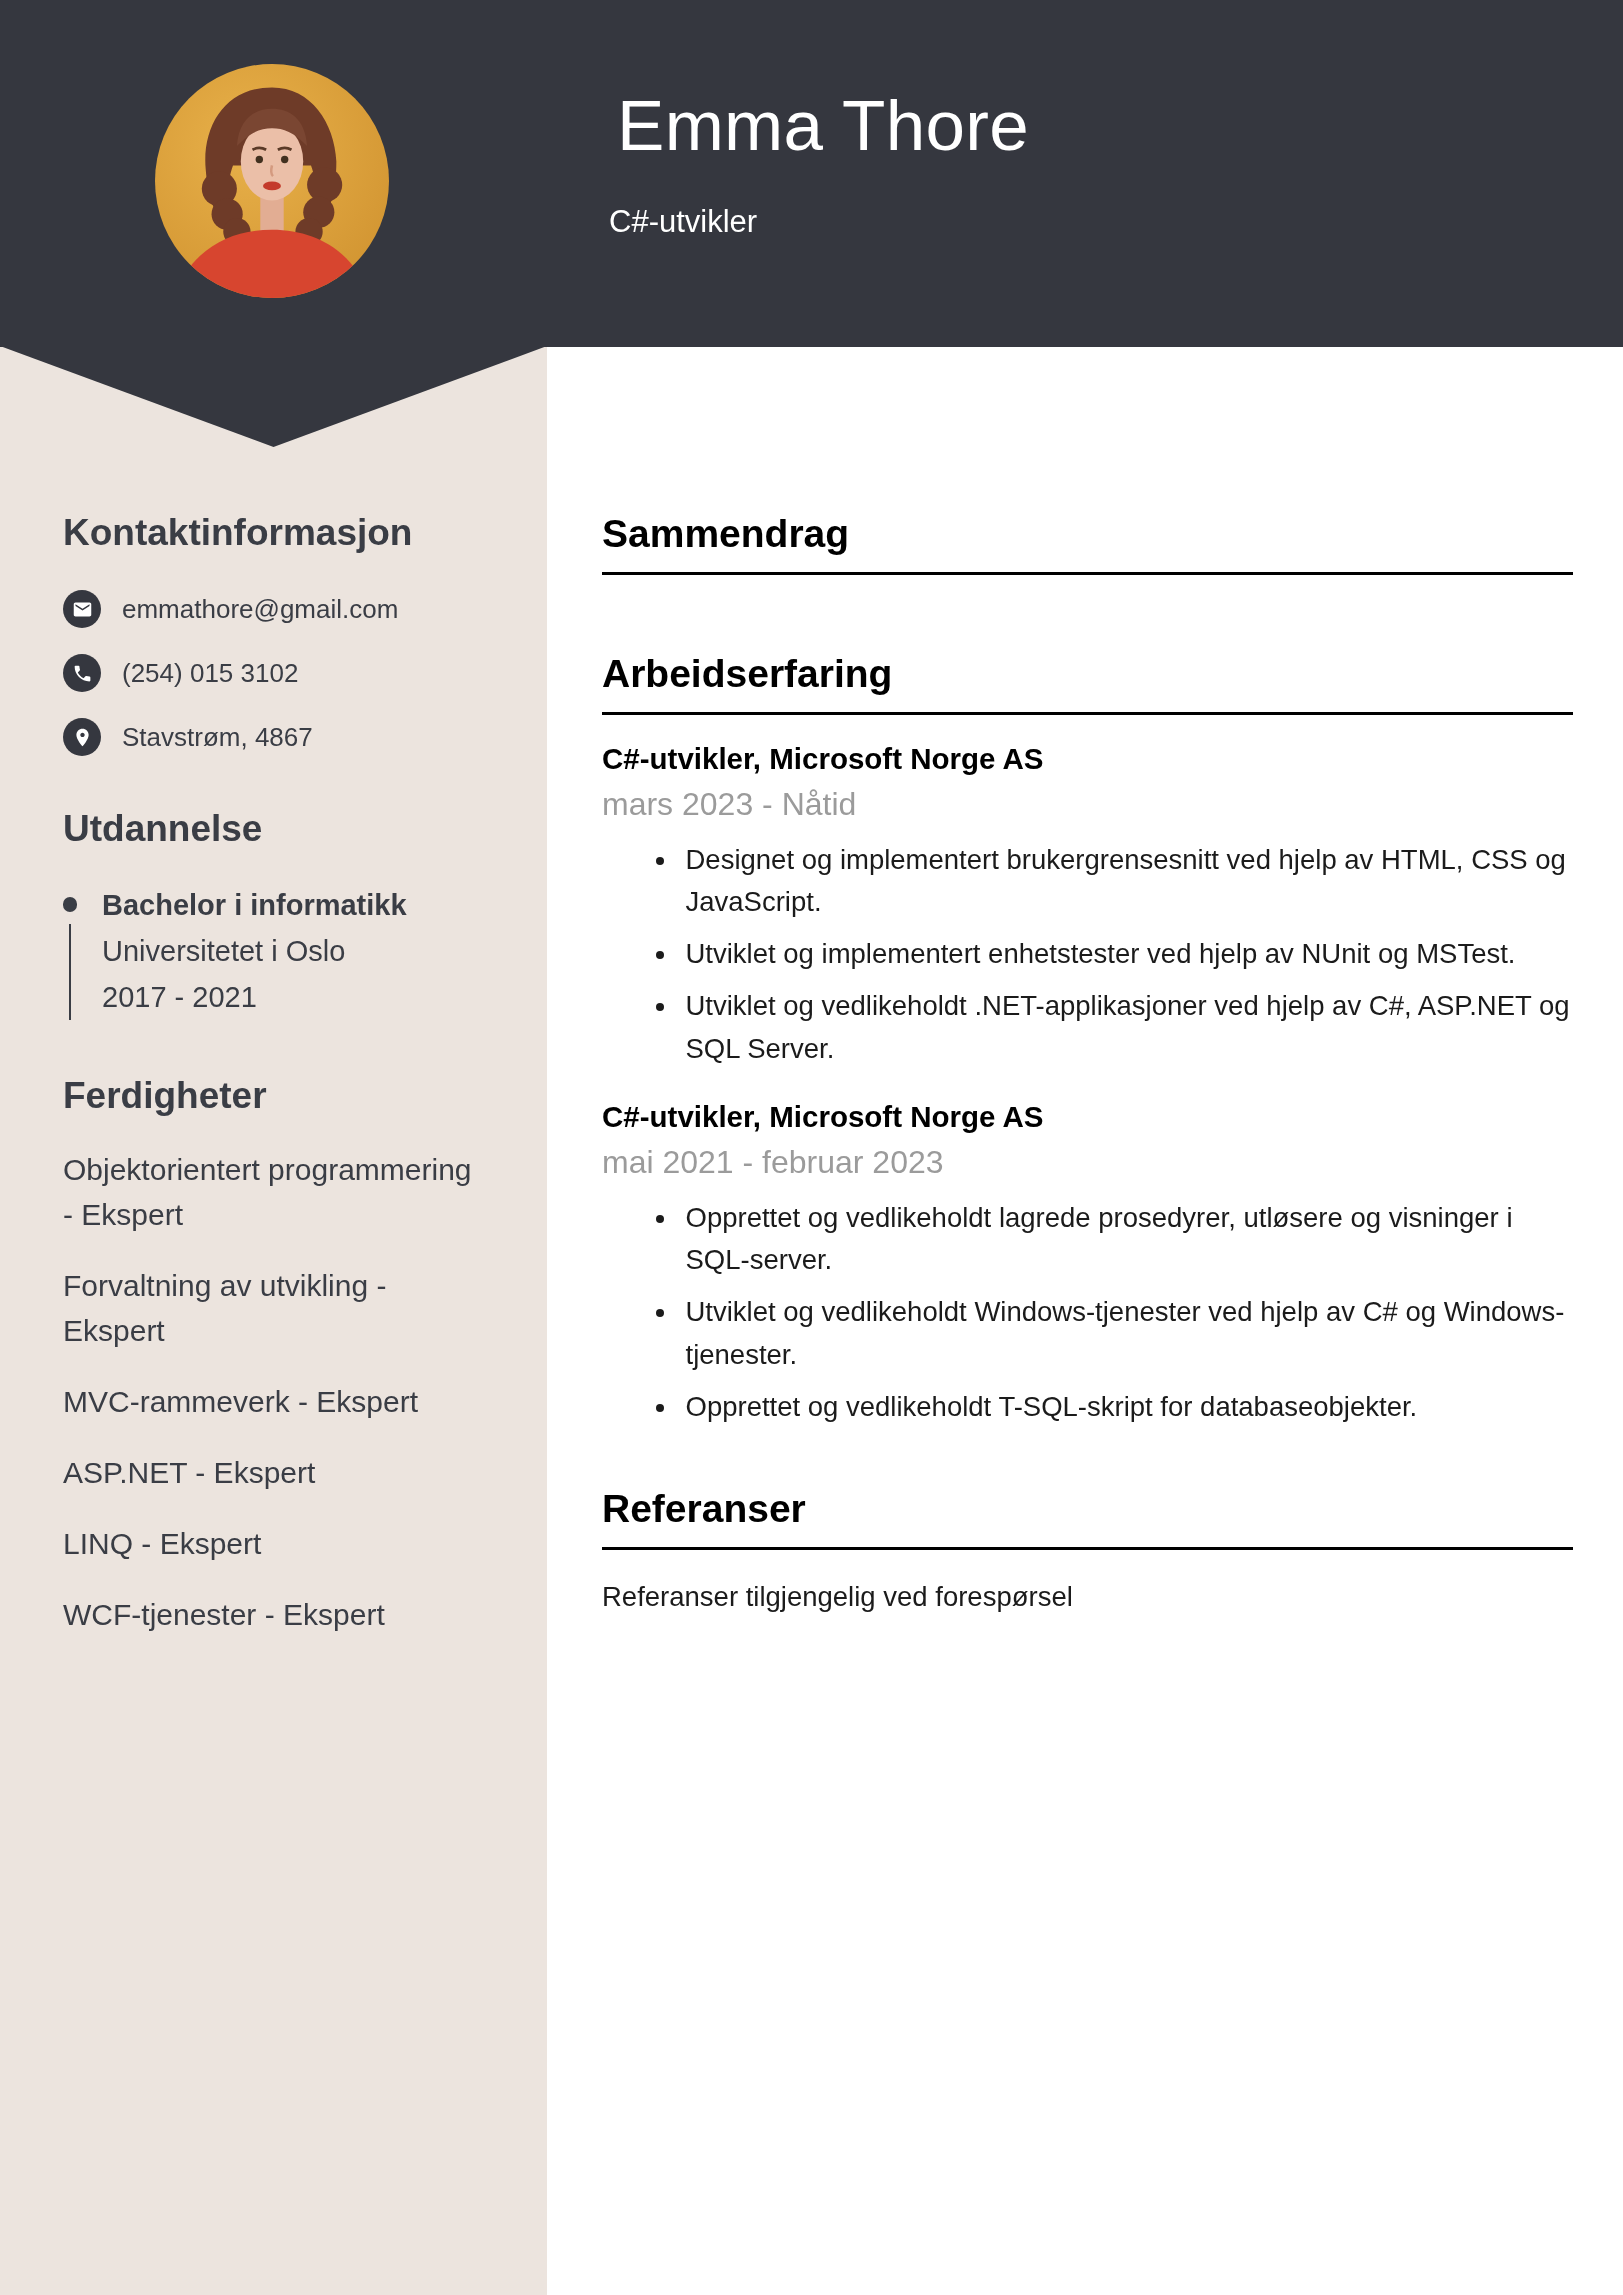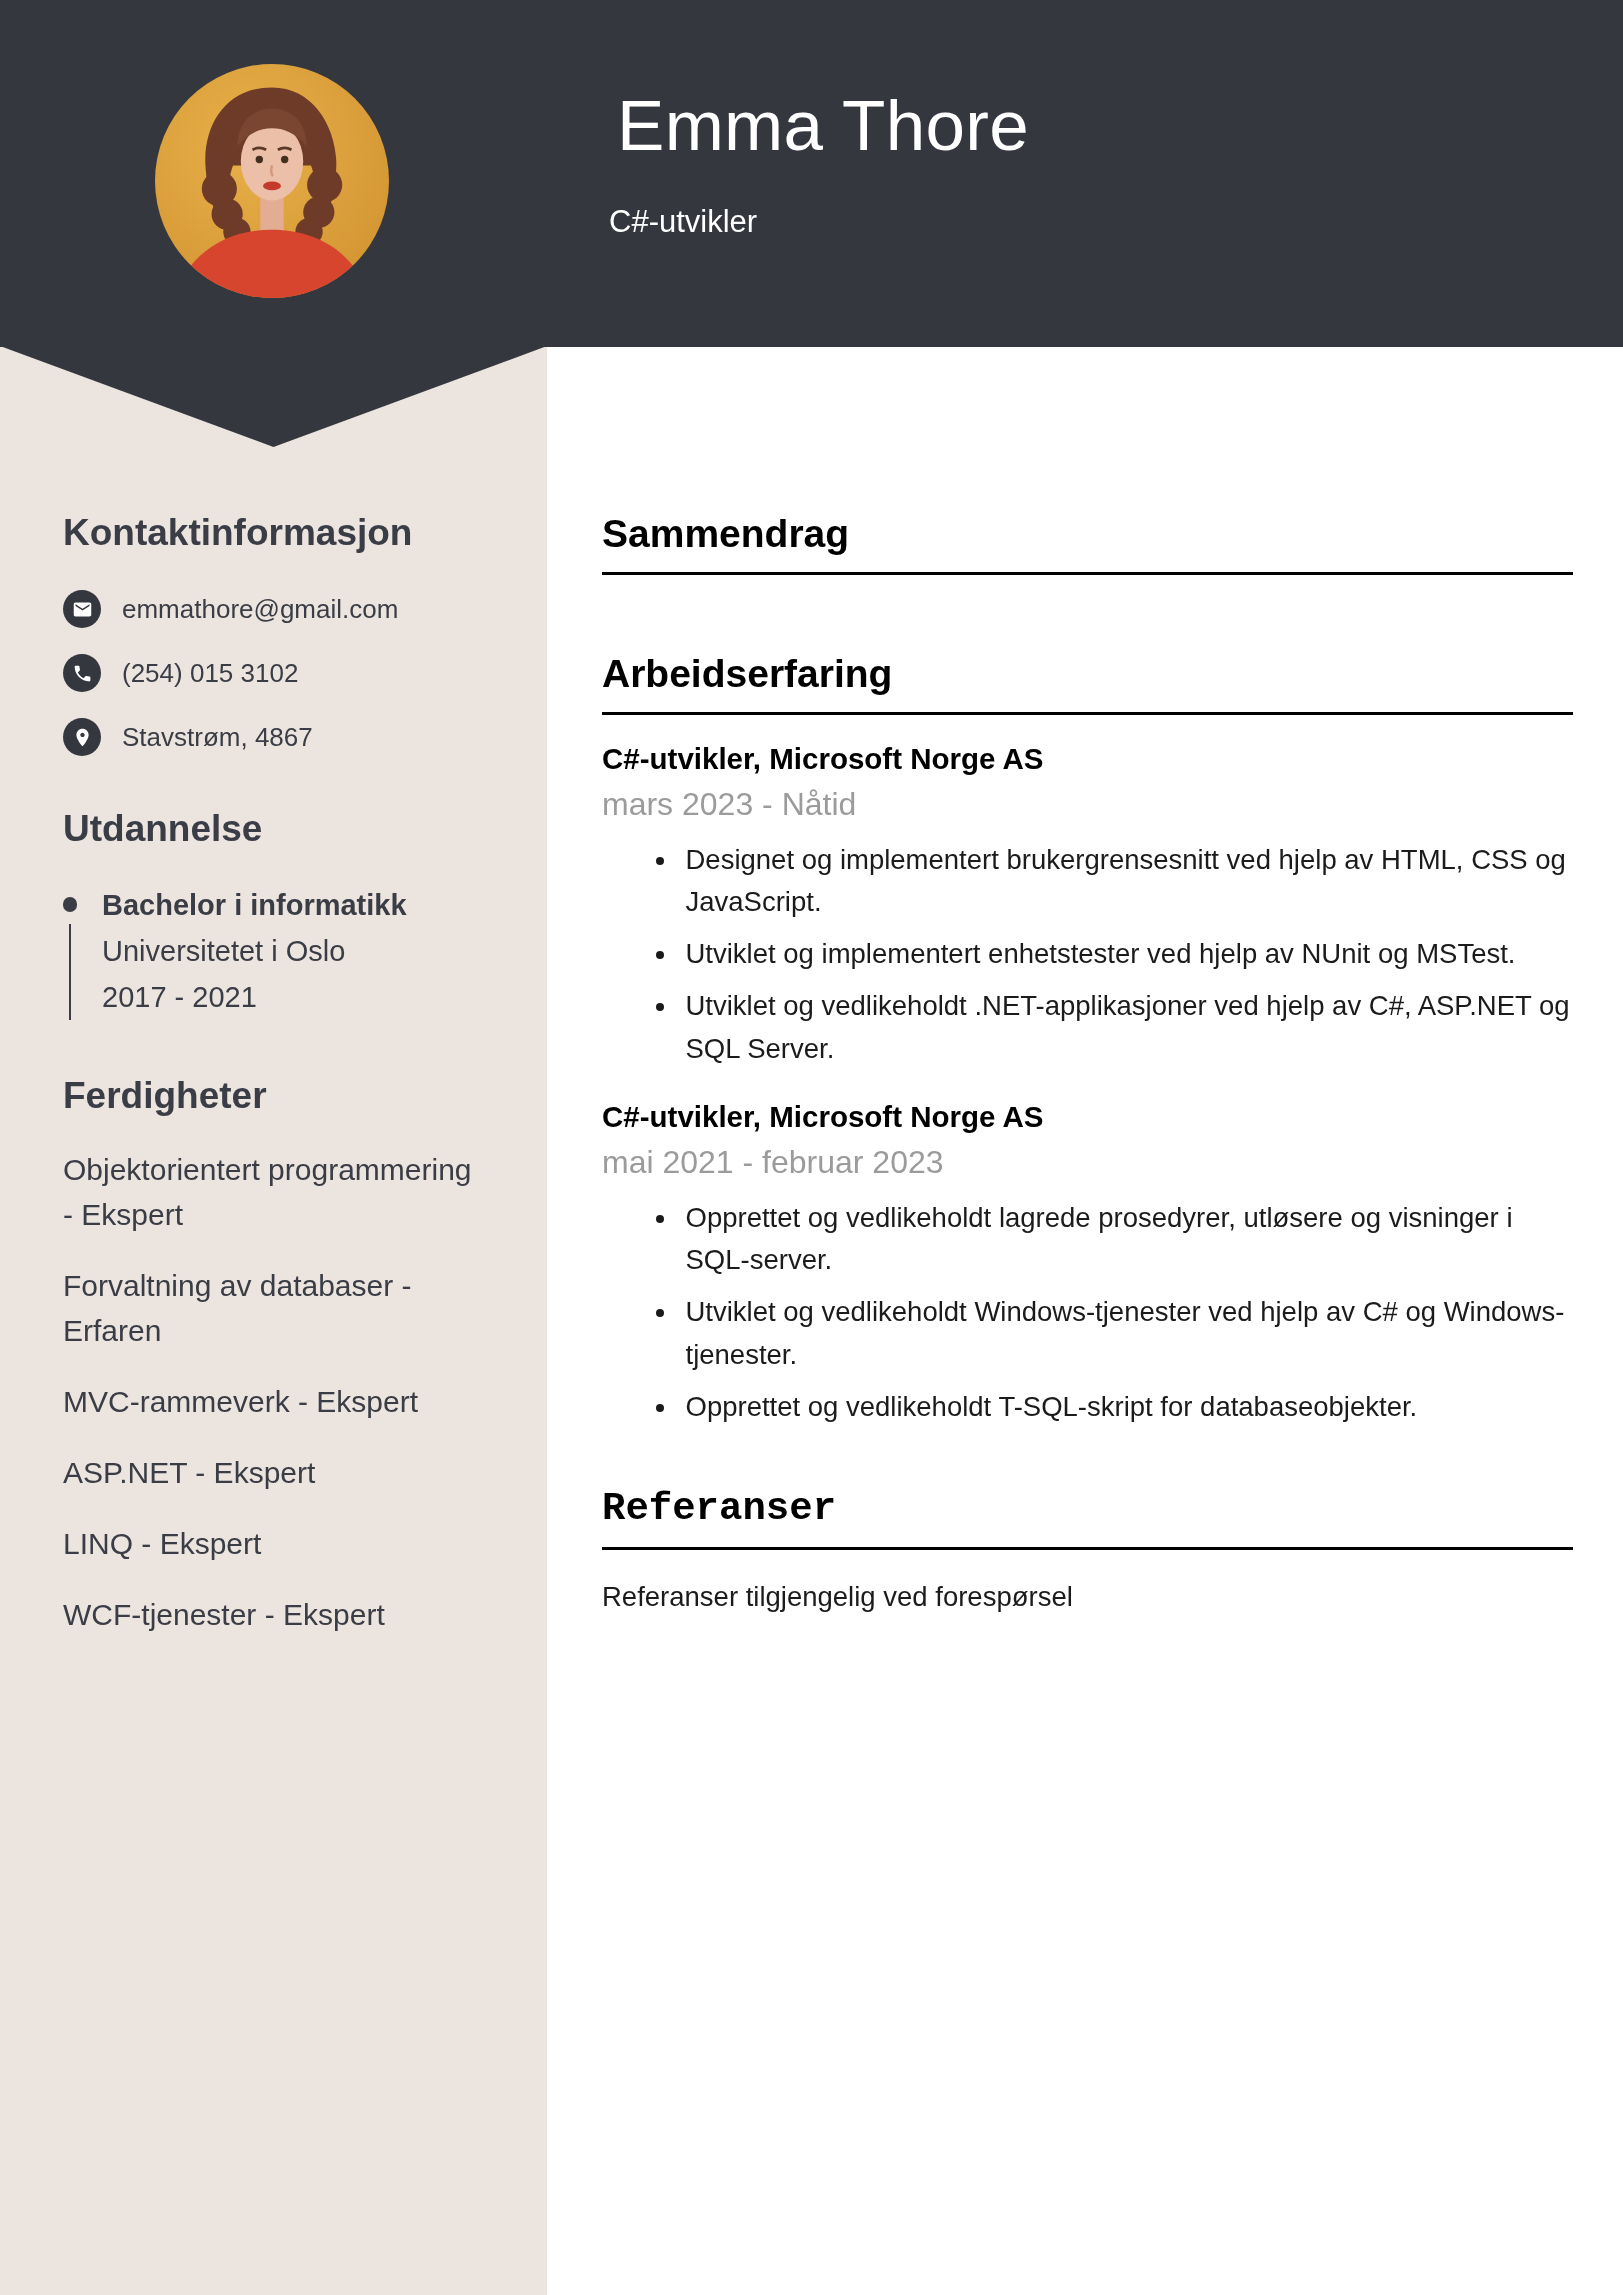--- a/index.html
+++ b/index.html
@@ -99,21 +99,21 @@
     margin:0 0 26px;padding-bottom:14.4px;line-height:1.2;
     border-bottom:3.3px solid var(--heading-rule);
   }
   .body-text{font-size:27.5px;line-height:1.55;margin:0;color:#1b1b1b;}
   .main-h.exp{margin-top:76px;}
   .job{margin-bottom:29px;}
   .job-title{font-size:29.5px;font-weight:700;color:#000;margin:0 0 6.5px;line-height:1.25;}
   .job-date{font-size:32px;color:var(--date-text);margin:0 0 15.7px;line-height:1.2;}
   .job-bullets{margin:0;padding-left:77px;font-size:27.5px;line-height:1.55;color:#1b1b1b;}
   .job-bullets li{margin-bottom:9.2px;padding-left:6.5px;}
-  .main-h.refs{margin-top:58px;font-family:Liberation Mono, monospace;}
+  .main-h.refs{margin-top:58px;}
 </style>
 </head>
 <body>
 
 <div class="page">
 
   <div class="sidebar-bg"></div>
 
   <header class="header"></header>
   <div class="header-notch"></div>
@@ -197,21 +197,21 @@
       <span class="edu-line"></span>
       <div class="edu-degree">Bachelor i informatikk</div>
       <div class="edu-school">Universitetet i Oslo</div>
       <div class="edu-years">2017 - 2021</div>
     </div>
 
     <h2 class="side-h skills">Ferdigheter</h2>
 
     <ul class="skill-list">
       <li>Objektorientert programmering - Ekspert</li>
-      <li>Forvaltning av databaser - Erfaren</li>
+      <li>Forvaltning av utvikling - Ekspert</li>
       <li>MVC-rammeverk - Ekspert</li>
       <li>ASP.NET - Ekspert</li>
       <li>LINQ - Ekspert</li>
       <li>WCF-tjenester - Ekspert</li>
     </ul>
 
   </aside>
 
   <main class="main-content">
 

